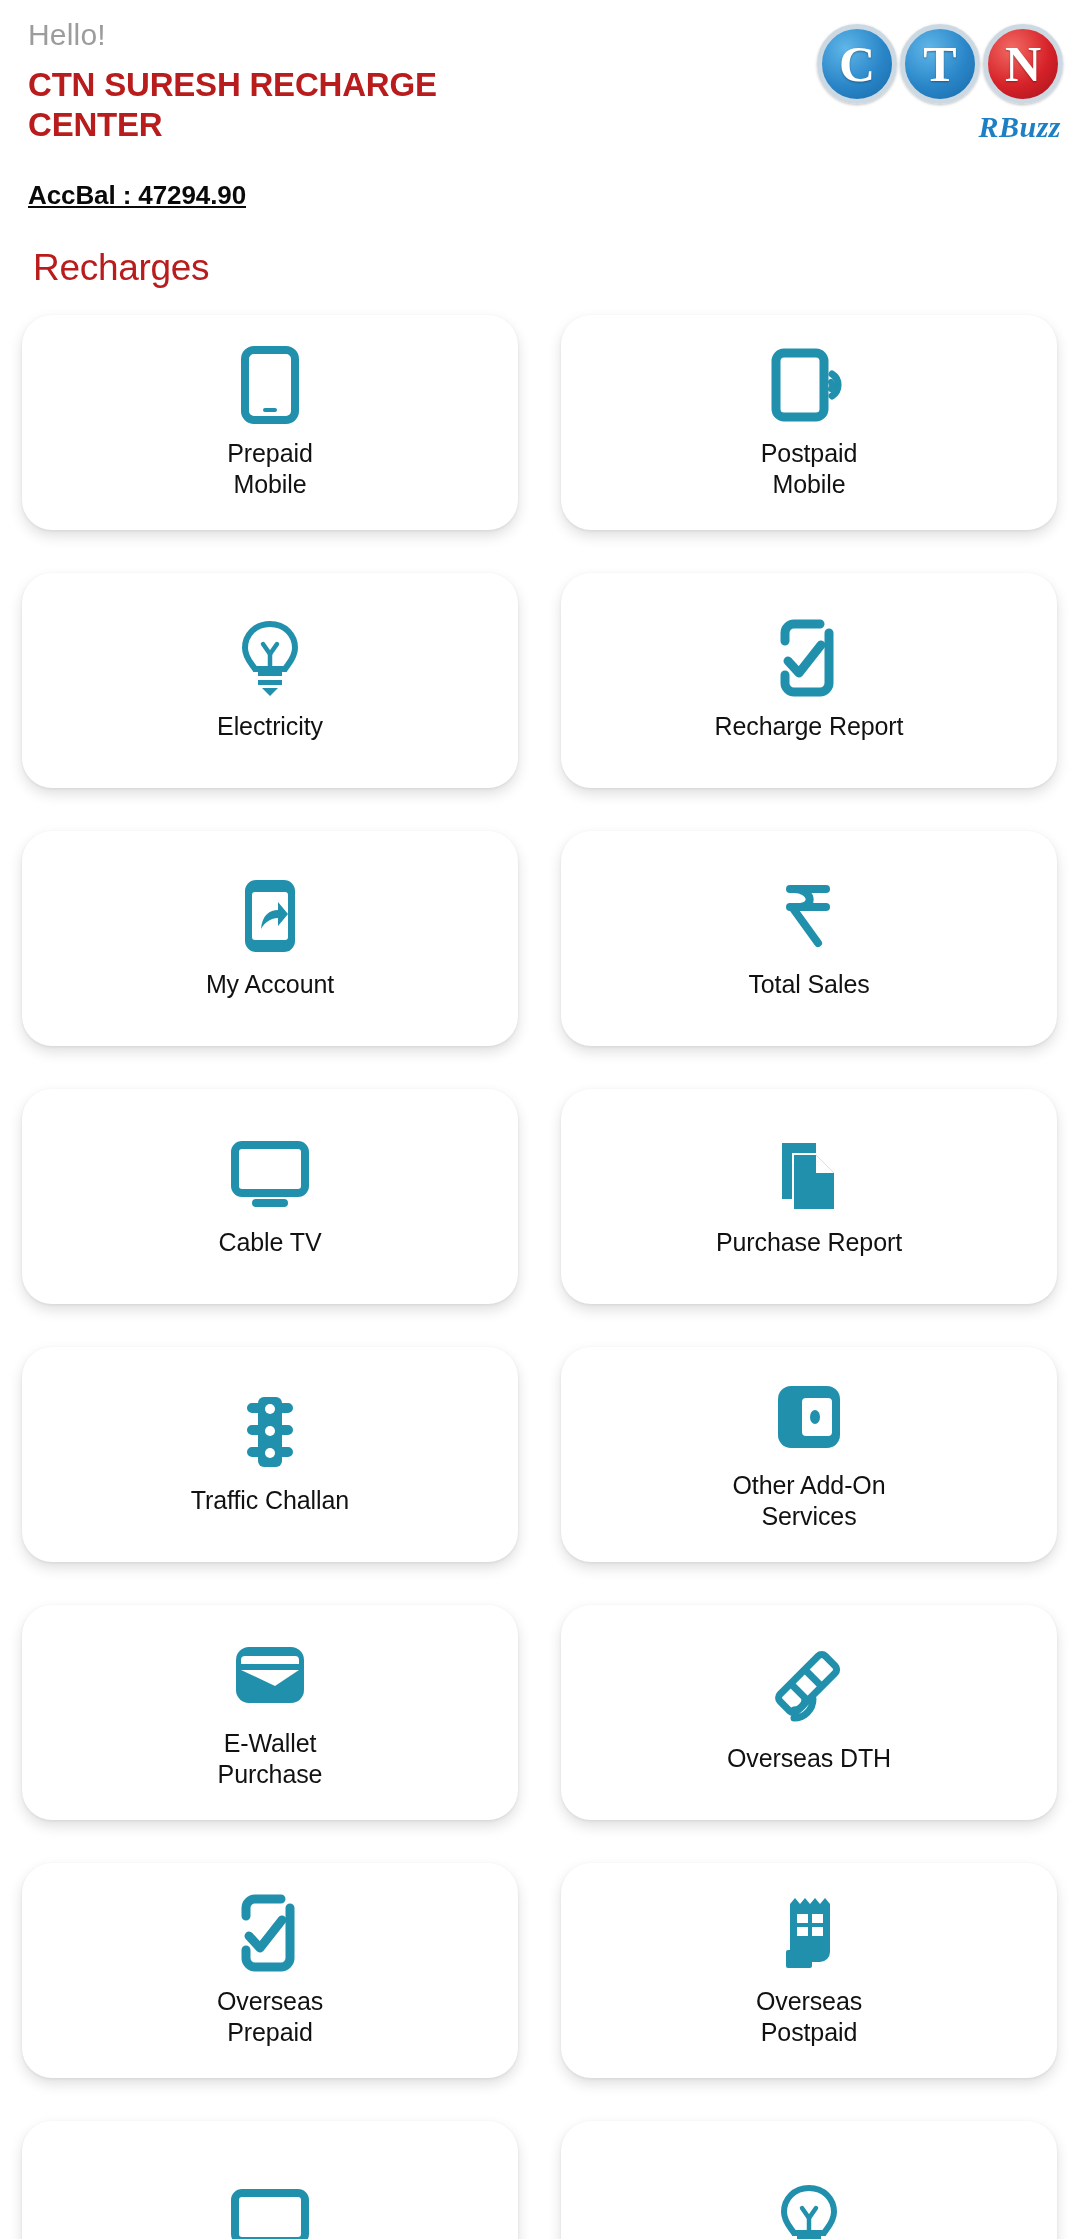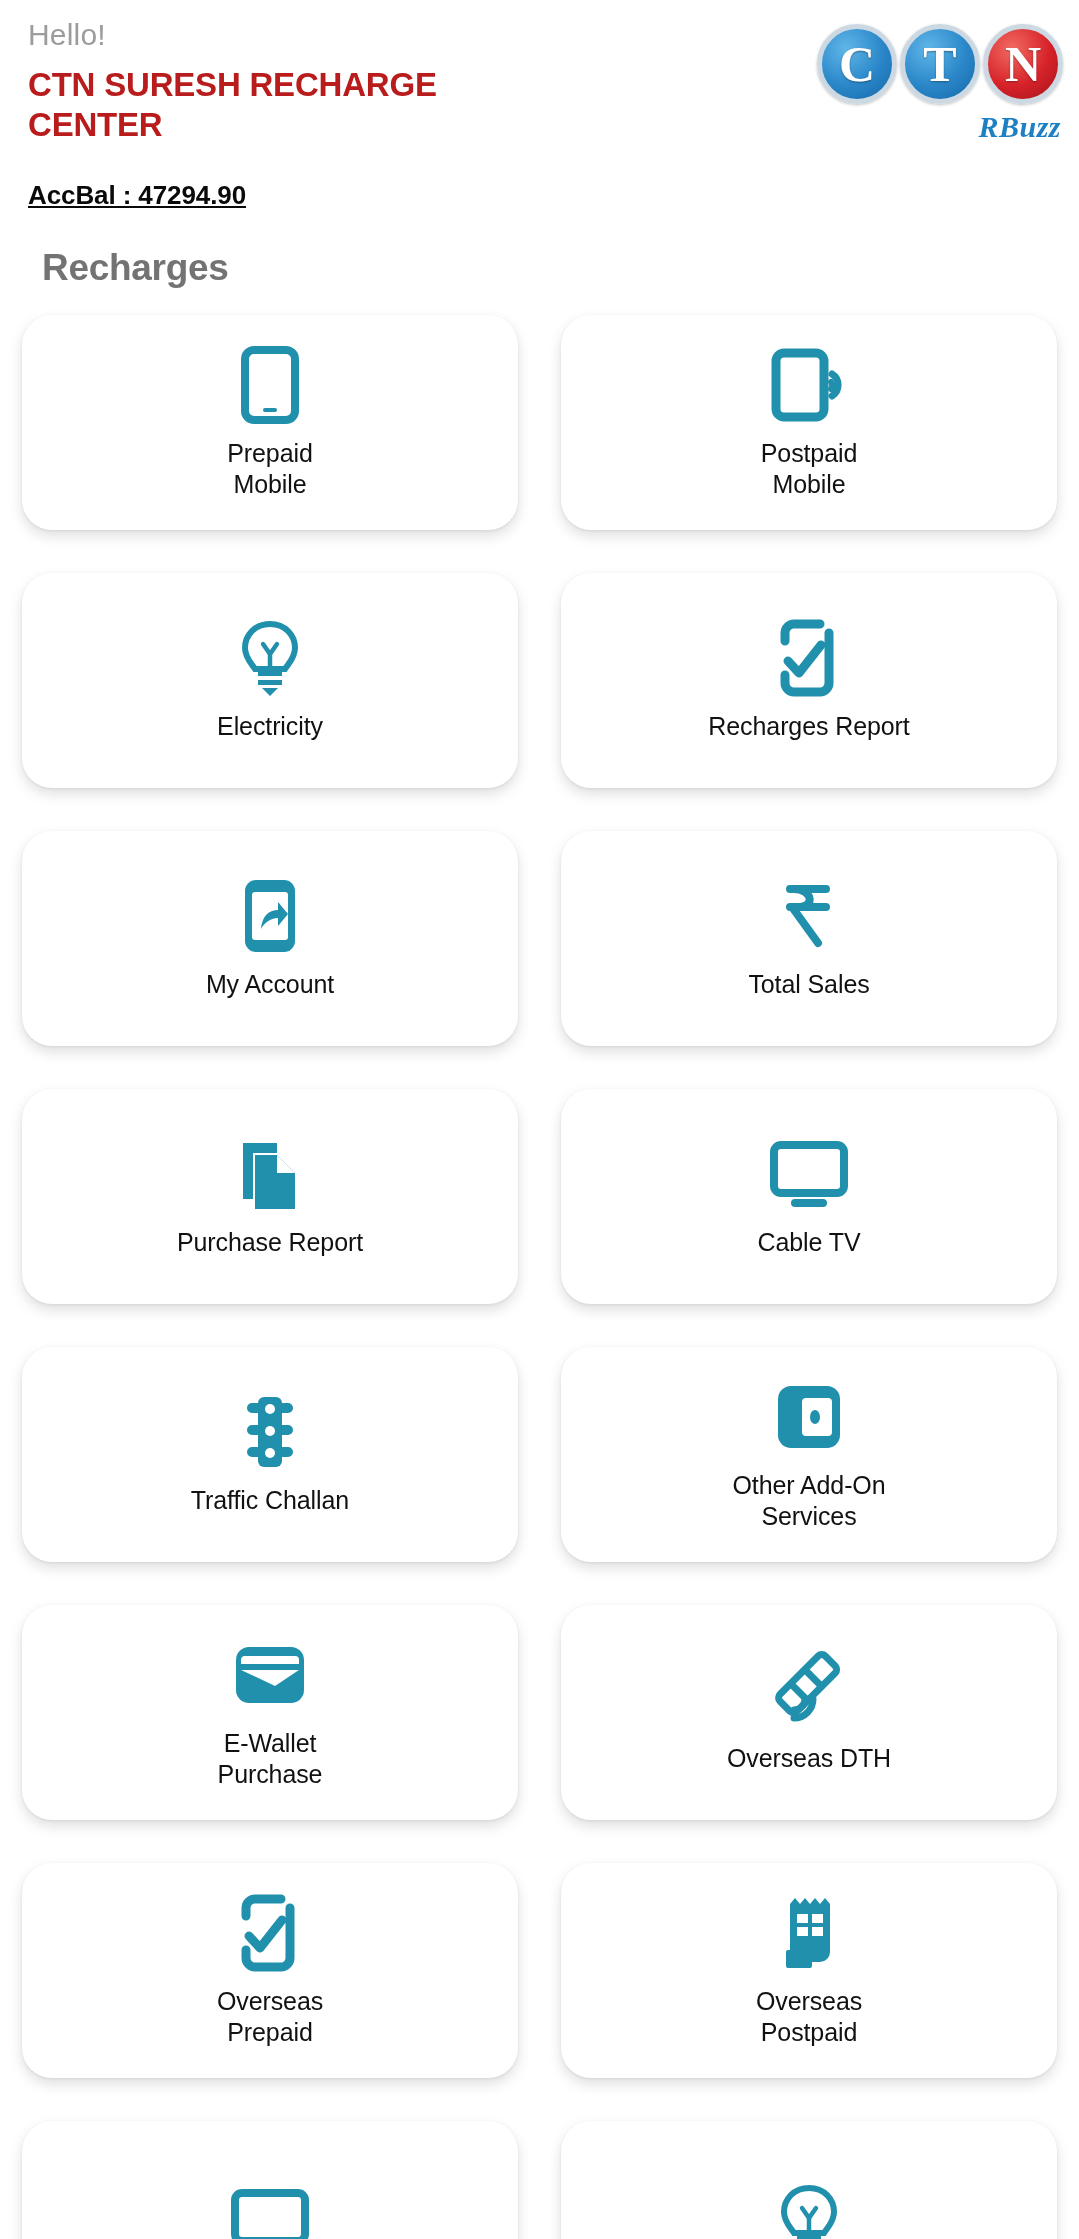--- a/index.html
+++ b/index.html
@@ -97,24 +97,24 @@
     padding: 10px 28px 0 28px;
     font-size: 26px;
     font-weight: 700;
     color: #0a0a0a;
     letter-spacing: -0.1px;
     text-decoration: underline;
   }
 
   
   .section-title {
-    padding: 36px 28px 0 42px;
+    padding: 36px 28px 0 33px;
     font-size: 37px;
-    font-weight: 700;
-    color: #737373;
+    font-weight: 400;
+    color: #b91c1c;
     letter-spacing: -0.3px;
   }
 
   
   .grid {
     margin-top: 26px;
     padding: 0 22px;
     display: grid;
     grid-template-columns: repeat(2, 1fr);
     column-gap: 26px;
@@ -220,21 +220,21 @@
         <div class="tile-label">Electricity</div>
       </div>
       <div class="tile">
         <div class="tile-icon">
           <svg width="66" height="78" viewBox="0 0 66 78">
       <path d="M44 5 H18 a9 9 0 0 0 -9 9 v8" fill="none" stroke="#2090ad" stroke-width="9" stroke-linecap="round"></path>
       <path d="M53 14 v50 a9 9 0 0 1 -9 9 H18 a9 9 0 0 1 -9 -9 v-8" fill="none" stroke="#2090ad" stroke-width="9" stroke-linecap="round"></path>
       <path d="M12 42 l11 12 l22 -28" fill="none" stroke="#2090ad" stroke-width="9" stroke-linecap="round" stroke-linejoin="round"></path>
     </svg>
         </div>
-        <div class="tile-label">Recharges Report</div>
+        <div class="tile-label">Recharge Report</div>
       </div>
       <div class="tile">
         <div class="tile-icon">
           <svg width="58" height="78" viewBox="0 0 58 78">
       <rect x="4" y="3" width="50" height="72" rx="11" fill="#2090ad"></rect>
       <rect x="11" y="15" width="36" height="48" rx="3" fill="#ffffff"></rect>
       <path d="M20 52 c1 -14 9 -19 17 -19 v-8 l10 12 l-10 12 v-8 c-7 0 -13 4 -17 11z" fill="#2090ad"></path>
     </svg>
         </div>
         <div class="tile-label">My Account</div>
@@ -244,36 +244,36 @@
           <svg width="58" height="78" viewBox="0 0 58 78">
       <line x1="10" y1="12" x2="46" y2="12" stroke="#2090ad" stroke-width="8" stroke-linecap="round"></line>
       <line x1="10" y1="30" x2="46" y2="30" stroke="#2090ad" stroke-width="8" stroke-linecap="round"></line>
       <path d="M14 12 c18 0 22 18 4 18 H12 l26 36" fill="none" stroke="#2090ad" stroke-width="8" stroke-linecap="round" stroke-linejoin="round"></path>
     </svg>
         </div>
         <div class="tile-label">Total Sales</div>
       </div>
       <div class="tile">
         <div class="tile-icon">
+          <svg width="78" height="70" viewBox="0 0 78 70">
+      <rect x="4" y="6" width="70" height="48" rx="7" fill="none" stroke="#2090ad" stroke-width="8"></rect>
+      <line x1="25" y1="64" x2="53" y2="64" stroke="#2090ad" stroke-width="8" stroke-linecap="round"></line>
+    </svg>
+        </div>
+        <div class="tile-label">Cable TV</div>
+      </div>
+      <div class="tile">
+        <div class="tile-icon">
           <svg width="70" height="78" viewBox="0 0 70 78">
       <path d="M8 8 h34 v10 H18 v46 H8 z" fill="#2090ad"></path>
       <path d="M20 20 h22 l18 18 v36 H20 z" fill="#2090ad"></path>
       <path d="M42 20 v18 h18 z" fill="#ffffff"></path>
     </svg>
         </div>
         <div class="tile-label">Purchase Report</div>
-      </div>
-      <div class="tile">
-        <div class="tile-icon">
-          <svg width="78" height="70" viewBox="0 0 78 70">
-      <rect x="4" y="6" width="70" height="48" rx="7" fill="none" stroke="#2090ad" stroke-width="8"></rect>
-      <line x1="25" y1="64" x2="53" y2="64" stroke="#2090ad" stroke-width="8" stroke-linecap="round"></line>
-    </svg>
-        </div>
-        <div class="tile-label">Cable TV</div>
       </div>
       <div class="tile">
         <div class="tile-icon">
           <svg width="60" height="78" viewBox="0 0 60 78">
       <rect x="18" y="4" width="24" height="70" rx="6" fill="#2090ad"></rect>
       <path d="M12 10 h6 v10 h-6 a5 5 0 0 1 0 -10z M42 10 h6 a5 5 0 0 1 0 10 h-6z" fill="#2090ad"></path>
       <path d="M12 32 h6 v10 h-6 a5 5 0 0 1 0 -10z M42 32 h6 a5 5 0 0 1 0 10 h-6z" fill="#2090ad"></path>
       <path d="M12 54 h6 v10 h-6 a5 5 0 0 1 0 -10z M42 54 h6 a5 5 0 0 1 0 10 h-6z" fill="#2090ad"></path>
       <circle cx="30" cy="16" r="5" fill="#ffffff"></circle>
       <circle cx="30" cy="38" r="5" fill="#ffffff"></circle>

